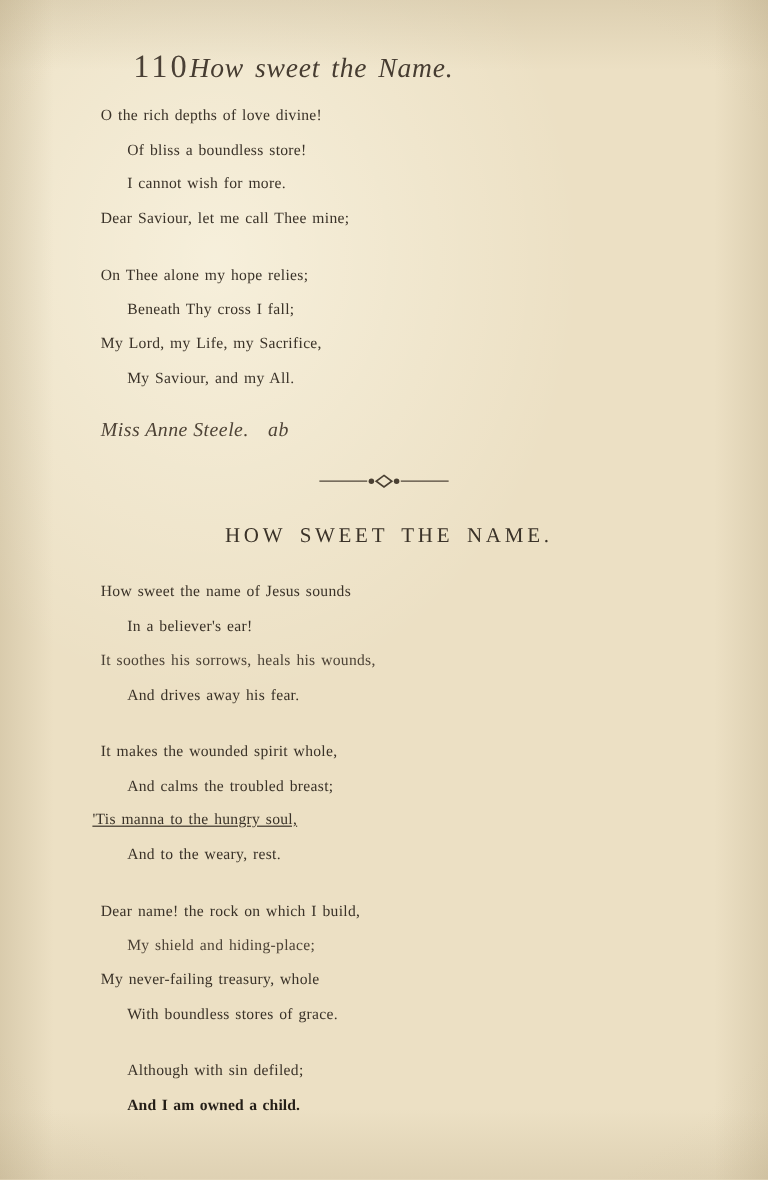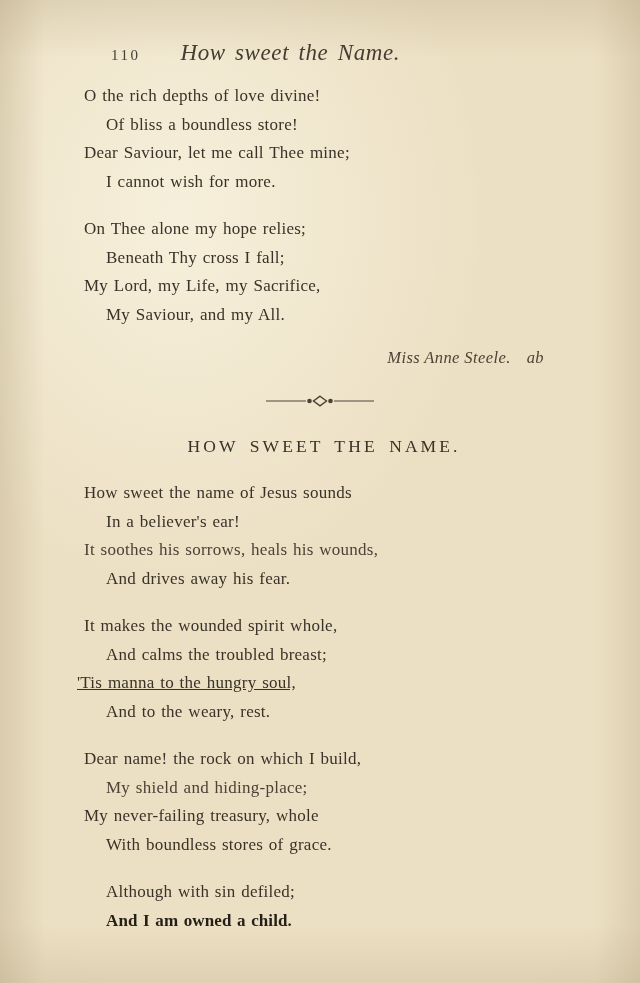--- a/index.html
+++ b/index.html
@@ -45,43 +45,42 @@
   }
 
   
   .running-head {
     display: flex;
     align-items: baseline;
     height: 42px;
     padding-left: 55px;
   }
   .folio {
-    font-size: 15px;
+    font-size: 27px;
     letter-spacing: 2.5px;
     color: #4a4036;
-    margin-right: 40px;
     font-variant-numeric: lining-nums;
   }
   .head-title {
     font-style: italic;
     font-size: 23px;
     letter-spacing: 0.6px;
     color: #463c31;
     word-spacing: 3px;
   }
 
   
   .hymn {
     padding-left: 28px;
   }
   .stanza {
     margin-bottom: 19px;
   }
   .line {
-    font-size: 17px;
+    font-size: 13px;
     line-height: 28.5px;
     letter-spacing: 0.25px;
     word-spacing: 1.2px;
     white-space: pre;
     color: #3a3228;
   }
   .line.indent {
     padding-left: 22px;
   }
   .line.hang {
@@ -92,21 +91,21 @@
     color: #241e17;
     font-weight: bold;
     letter-spacing: 0.1px;
   }
   .line.faded {
     color: #4c4236;
   }
 
   
   .attribution {
-    text-align: right;
+    text-align: left;
     font-style: italic;
     font-size: 16.5px;
     letter-spacing: 0.4px;
     color: #4e4336;
     margin-top: 4px;
     padding-right: 40px;
   }
   .attr-code {
     margin-left: 16px;
     font-style: italic;
@@ -144,22 +143,22 @@
   <div class="running-head">
     <span class="folio">110</span>
     <span class="head-title">How sweet the Name.</span>
   </div>
 
   <div class="hymn">
 
     <div class="stanza">
       <div class="line">O the rich depths of love divine!</div>
       <div class="line indent">Of bliss a boundless store!</div>
+      <div class="line indent">I cannot wish for more.</div>
       <div class="line">Dear Saviour, let me call Thee mine;</div>
-      <div class="line indent">I cannot wish for more.</div>
     </div>
 
     <div class="stanza">
       <div class="line">On Thee alone my hope relies;</div>
       <div class="line indent">Beneath Thy cross I fall;</div>
       <div class="line">My Lord, my Life, my Sacrifice,</div>
       <div class="line indent">My Saviour, and my All.</div>
     </div>
 
     <div class="attribution">

